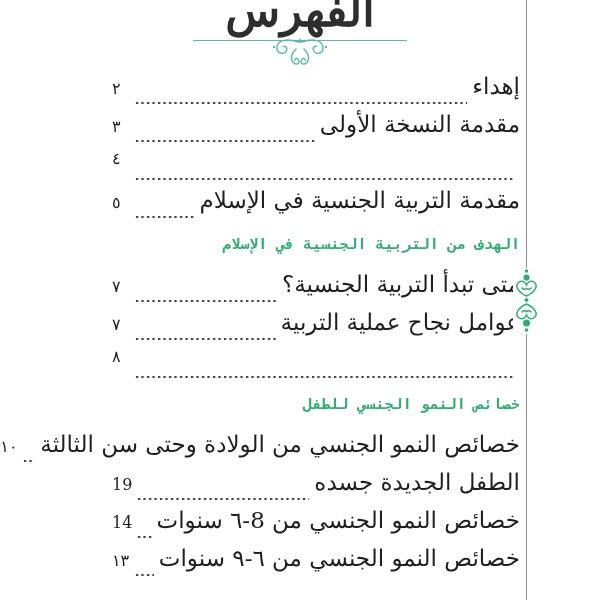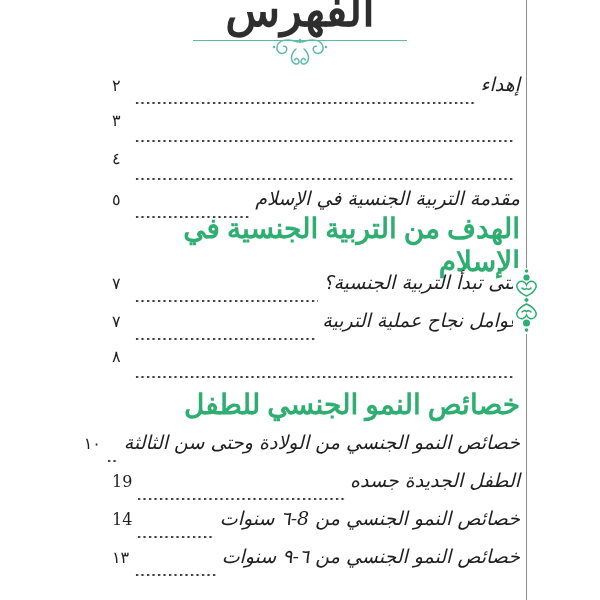--- a/index.html
+++ b/index.html
@@ -24,37 +24,36 @@
   }
   .divider{position:relative;width:214px;margin:3px auto 0;height:2px;}
   .divider .hr{display:block;width:100%;border-top:1.6px solid var(--teal,#58bca7);}
   .divider svg{position:absolute;left:50%;top:-3px;transform:translateX(-50%);}
 
   
   .toc{margin:31px 80px 0 112px;}
   .toc-row{display:flex;align-items:baseline;height:38px;}
   .toc-heading + .toc-row{margin-top:6px;}
   .toc-label{
-    font-size:19px;color:#1f1f1f;white-space:nowrap;
+    font-size:23px;color:#1f1f1f;white-space:nowrap;
     font-family:"DejaVu Serif","Liberation Serif",serif;
-    font-style:italic;
   }
   .toc-leader{
     flex:1;align-self:flex-end;height:4px;margin:0 5px 6px 5px;min-width:12px;
     background-image:radial-gradient(circle at 2px 2px,#3c3c3c 1.1px,transparent 1.5px);
     background-repeat:repeat-x;background-size:5.5px 4px;background-position:left bottom;
   }
   .toc-page{
     font-size:16px;color:#1f1f1f;min-width:18px;text-align:left;
     font-family:"DejaVu Serif","Liberation Serif",serif;
   }
   .toc-heading{
     height:40px;display:flex;align-items:center;
-    color:var(--green,#2fae72);font-size:28px;font-weight:700;
-    font-family:Liberation Serif, serif;
+    color:var(--green,#2fae72);font-size:15px;font-weight:700;
+    font-family:Liberation Mono, monospace;
   }
 </style>
 </head>
 <body style="--green: #2fae72; --teal: #58bca7; --pendant: #2fae74; --rule: #8c8c8c; --text: #1f1f1f;">
 
 <div class="page">
 
   <div class="vline"></div>
 
   <div class="pendant">
@@ -97,20 +96,21 @@
     </div>
   </header>
 
   <main class="toc" id="toc">
       <div class="toc-row">
         <span class="toc-label">إهداء</span>
         <span class="toc-leader"></span>
         <span class="toc-page">٢</span>
       </div>
       <div class="toc-row">
+        <span class="toc-label">مقدمة النسخة الأولى</span>
         <span class="toc-leader"></span>
         <span class="toc-page">٣</span>
       </div>
       <div class="toc-row">
         <span class="toc-leader"></span>
         <span class="toc-page">٤</span>
       </div>
       <div class="toc-row">
         <span class="toc-label">مقدمة التربية الجنسية في الإسلام</span>
         <span class="toc-leader"></span>

